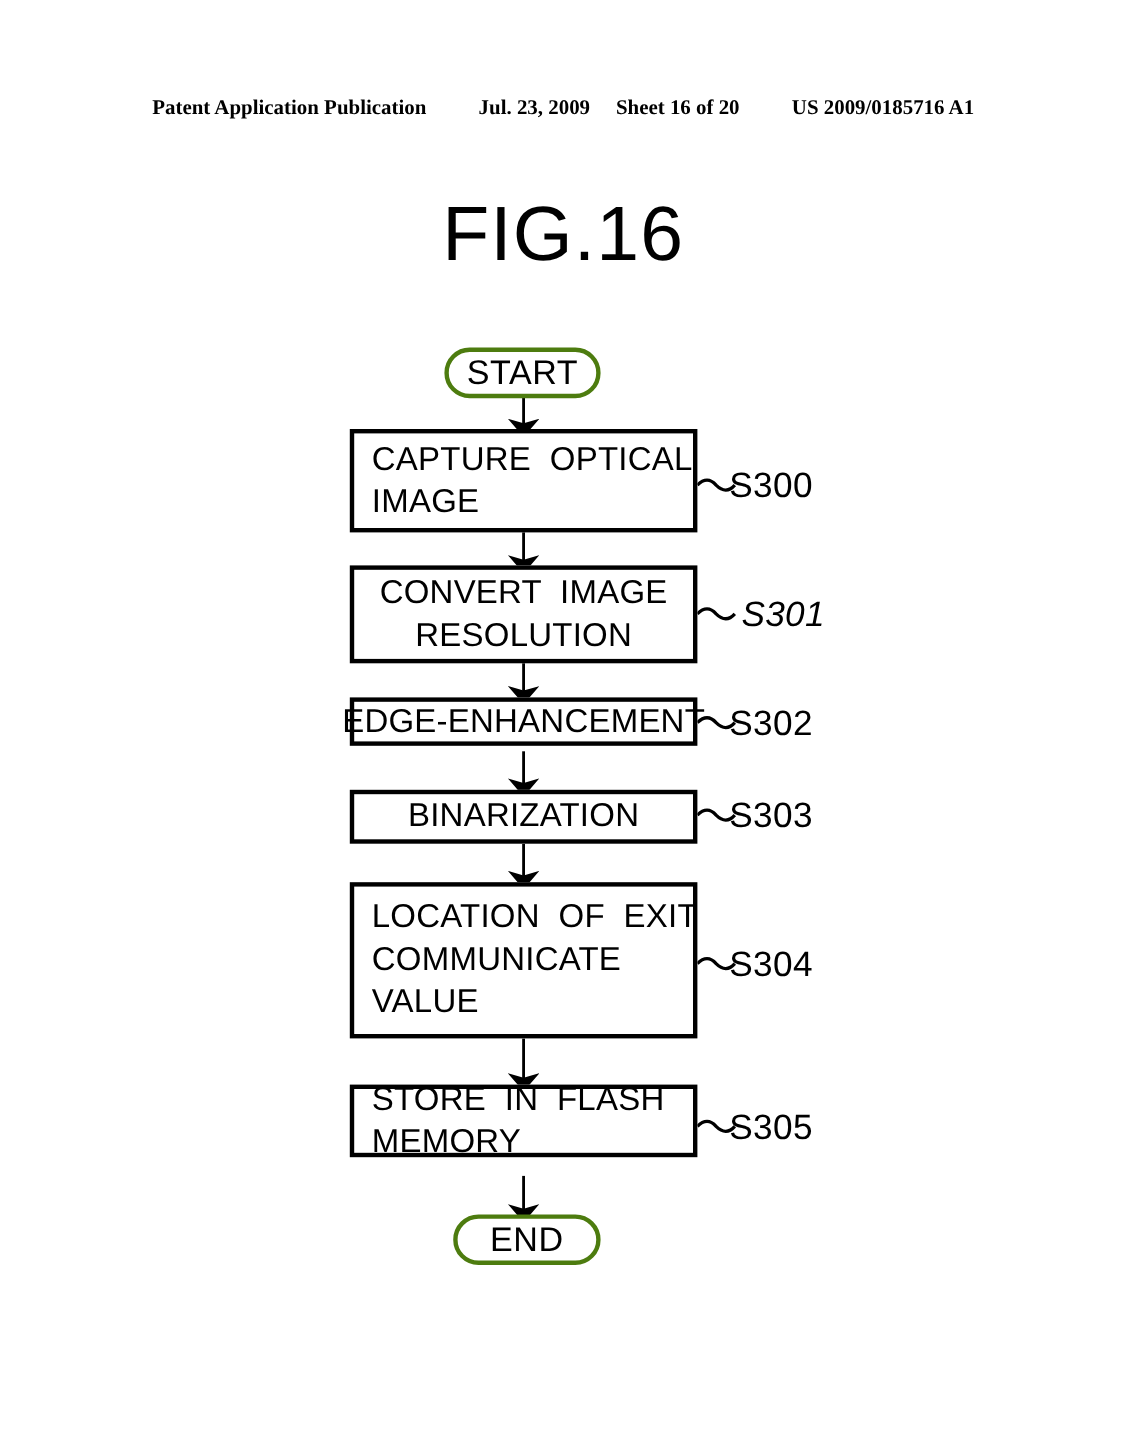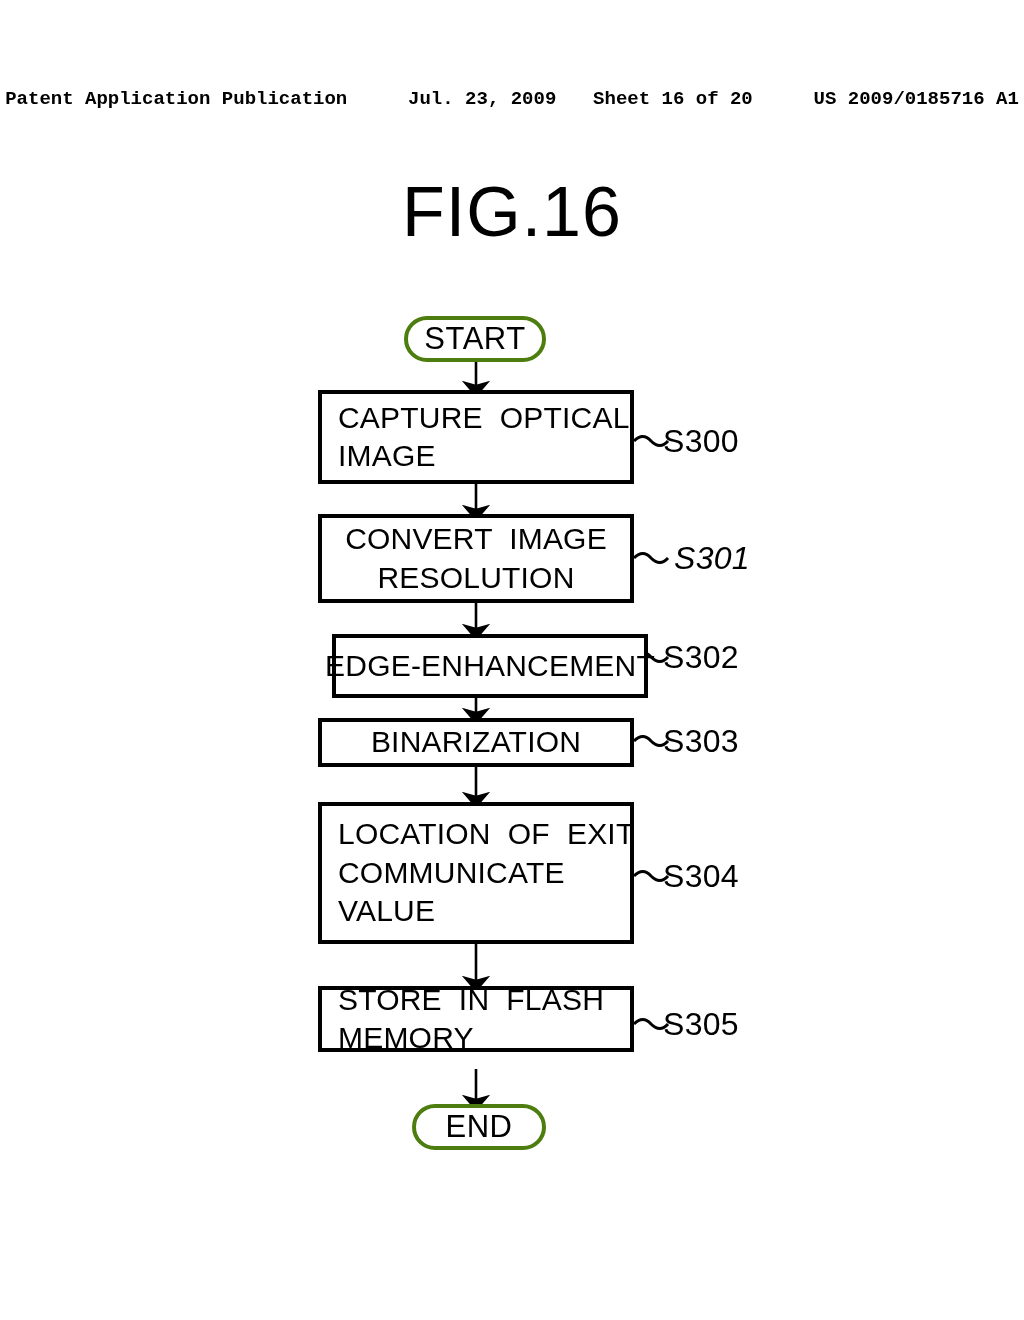--- a/index.html
+++ b/index.html
@@ -17,21 +17,21 @@
     overflow: hidden;
   }
 
   
   .page-header {
     position: absolute;
     top: 88px;
     left: 0;
     width: 1024px;
     text-align: center;
-    font-family: Liberation Mono, monospace;
+    font-family: Liberation Serif, serif;
     font-weight: bold;
     font-size: 19px;
     letter-spacing: 0px;
     white-space: nowrap;
   }
   .page-header .hdr-seg { display: inline-block; }
   .hdr-gap-1 { display: inline-block; width: 38px; }
   .hdr-gap-2 { display: inline-block; width: 14px; }
   .hdr-gap-3 { display: inline-block; width: 38px; }
 
@@ -160,21 +160,21 @@
     <span class="line">IMAGE</span>
   </div>
   <div class="step-label" style="left:663px; top:423px;">S300</div>
 
   <div class="process align-center" style="left:318px; top:514px; width:316px; height:89px;">
     <span class="line">CONVERT  IMAGE</span>
     <span class="line">RESOLUTION</span>
   </div>
   <div class="step-label" style="left:674px; top:540px;font-style:italic;">S301</div>
 
-  <div class="process align-center" style="left:318px; top:634px; width:316px; height:64px;margin-left:14px;">
+  <div class="process align-center" style="left:318px; top:634px; width:316px; height:44px;">
     <span class="line">EDGE-ENHANCEMENT</span>
   </div>
   <div class="step-label" style="left:663px; top:639px;">S302</div>
 
   <div class="process align-center" style="left:318px; top:718px; width:316px; height:49px;">
     <span class="line">BINARIZATION</span>
   </div>
   <div class="step-label" style="left:663px; top:723px;">S303</div>
 
   <div class="process align-left" style="left:318px; top:802px; width:316px; height:142px;">

